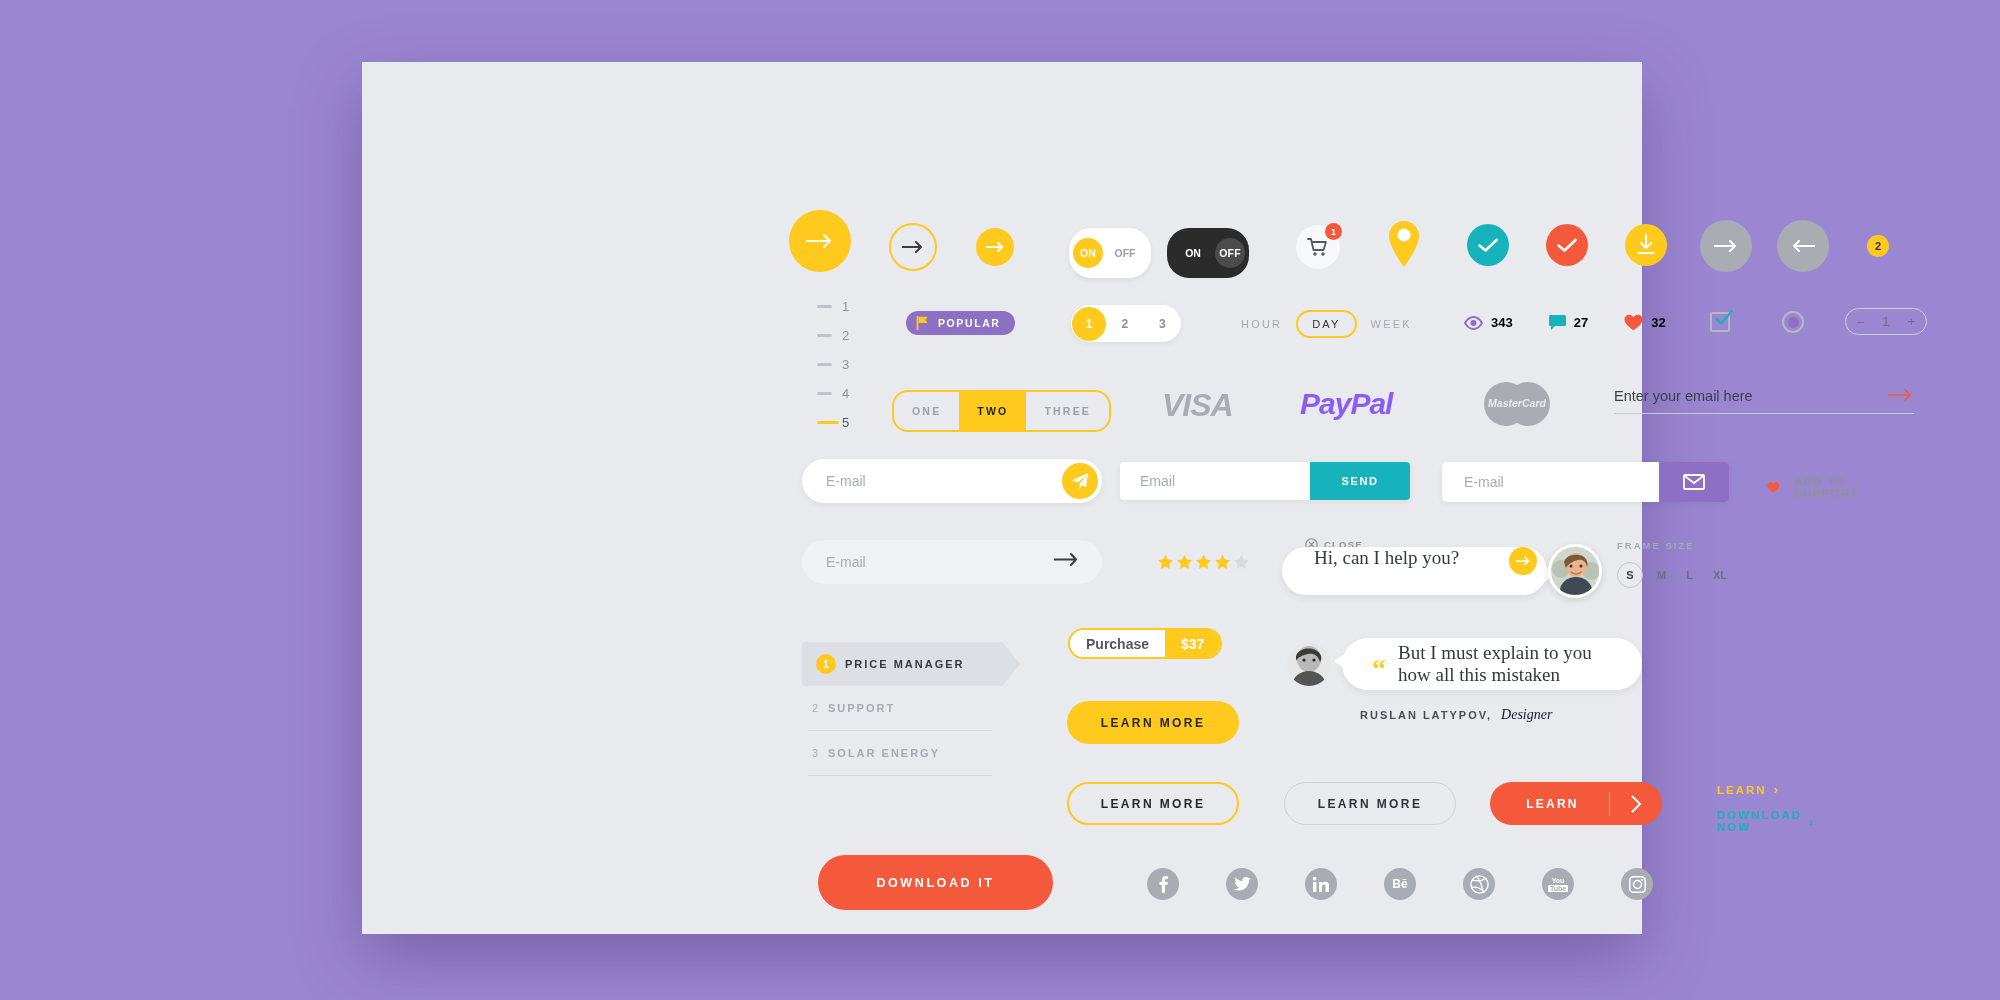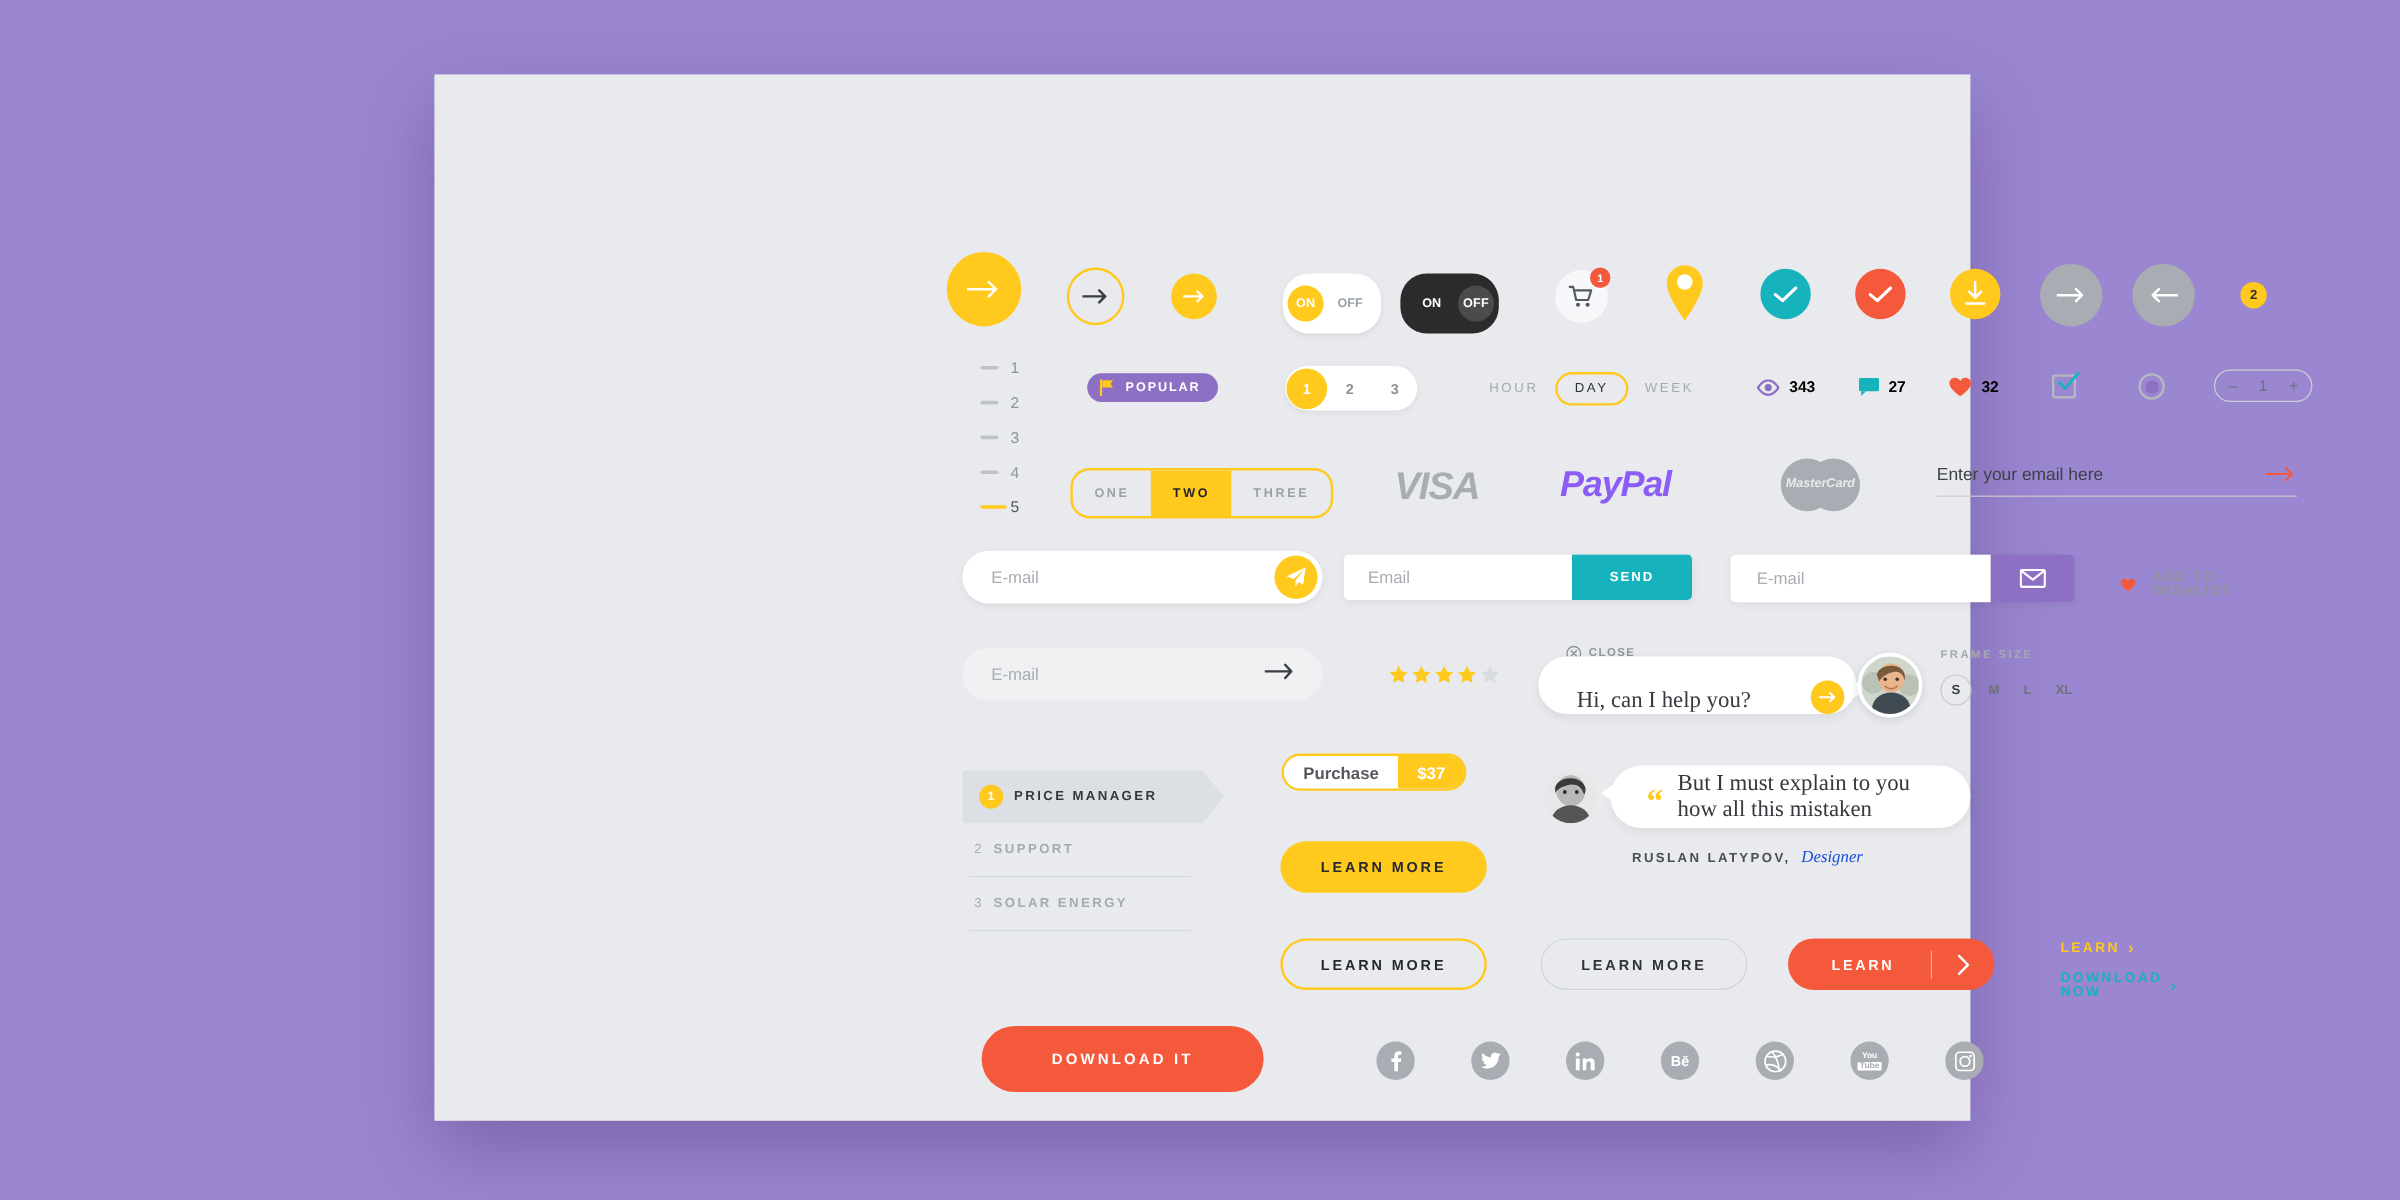--- a/index.html
+++ b/index.html
@@ -134,21 +134,21 @@
 
   
   #stars{left:795px;top:492px;display:flex;gap:2px;}
 
   
   #close{left:943px;top:476px;display:flex;align-items:center;}
   #close .lb{margin-left:6px;font-size:9.5px;font-weight:bold;letter-spacing:1.2px;color:#90959c;
              text-decoration:underline;}
 
   
-  #chat{left:920px;top:485px;width:265px;height:48px;background:#fff;border-radius:24px;display:flex;align-items:flex-end;
+  #chat{left:920px;top:485px;width:265px;height:48px;background:#fff;border-radius:24px;display:flex;align-items:flex-start;
         padding:0 10px 0 32px;box-sizing:border-box;box-shadow:0 3px 9px rgba(0,0,0,.07);}
   #chat .tx{flex:1;font-family:"Liberation Serif",serif;font-size:19px;color:#36393e;}
   #chat .tail{position:absolute;right:-9px;top:19px;width:0;height:0;
               border-top:8px solid transparent;border-bottom:8px solid transparent;border-left:12px solid #fff;}
   #chat-av{left:1186px;top:482px;width:54px;height:54px;border-radius:50%;border:3px solid #fff;box-sizing:border-box;
            overflow:hidden;box-shadow:0 2px 7px rgba(0,0,0,.12);}
 
   
   #frame{left:1255px;top:478px;}
   #frame .ttl{font-size:9.5px;font-weight:bold;letter-spacing:2px;color:#a5aab1;}
@@ -407,21 +407,21 @@
         <rect x="1" y="1" width="20" height="14" rx="1" fill="none" stroke="#fff" stroke-width="1.8"></rect>
         <path d="M1.8 2l9.2 7 9.2-7" fill="none" stroke="#fff" stroke-width="1.8"></path>
       </svg>
     </div>
   </div>
 
   <div class="row" id="wish">
     <svg width="21" height="19" viewBox="0 0 19 17">
       <path d="M9.5 16.2S.5 10.6.5 5.4C.5 2.6 2.7.8 5.2.8c1.9 0 3.4 1.1 4.3 2.6C10.4 1.9 11.9.8 13.8.8c2.5 0 4.7 1.8 4.7 4.6 0 5.2-9 10.8-9 10.8z" fill="#f4593c"></path>
     </svg>
-    <span class="lb">ADD TO WISHLIST</span>
+    <span class="lb">ADD TO SUPPORT</span>
   </div>
 
   <div class="row" id="em4">
     <span class="ph">E-mail</span>
     <svg id="em4-arrow" width="26" height="15" viewBox="0 0 26 15">
       <path d="M0 7.5h22M17 2l5 5.5-5 5.5" stroke="#3a3d42" stroke-width="2" fill="none" stroke-linecap="round" stroke-linejoin="round"></path>
     </svg>
   </div>
 
   <div class="row" id="stars">
@@ -541,21 +541,21 @@
         </svg>
       </div>
       <div style="position:relative;margin-left:11px;">
         <div style="position:absolute;left:-8px;top:16px;width:0;height:0;border-top:7px solid transparent;border-bottom:7px solid transparent;border-right:10px solid #fff;"></div>
         <div style="background:#fff;border-radius:26px;height:52px;display:flex;align-items:center;padding:0 34px 0 30px;box-shadow:0 3px 9px rgba(0,0,0,.06);">
           <span style="color:#ffc91e;font-family:'Liberation Serif',serif;font-size:28px;line-height:0;margin-right:12px;margin-top:9px;font-weight:bold;">“</span>
           <span style="font-family:'Liberation Serif',serif;font-size:19px;color:#35383d;">But I must explain to you how all this mistaken</span>
         </div>
         <div style="margin-top:17px;margin-left:18px;display:flex;align-items:baseline;">
           <span style="font-size:11px;font-weight:bold;letter-spacing:2px;color:#4a4e54;">RUSLAN LATYPOV,</span>
-          <span style="margin-left:9px;font-family:'Liberation Serif',serif;font-style:italic;font-size:14px;color:#1d4ed8;">Designer</span>
+          <span style="margin-left:9px;font-family:'Liberation Serif',serif;font-style:italic;font-size:14px;color:#0f172a;">Designer</span>
         </div>
       </div>
     </div>
   </div>
 
   <div class="row btn" id="dl-btn">DOWNLOAD IT</div>
 
   <div class="row" id="social">
     <div class="soc">
       <svg width="9" height="18" viewBox="0 0 9 18">

